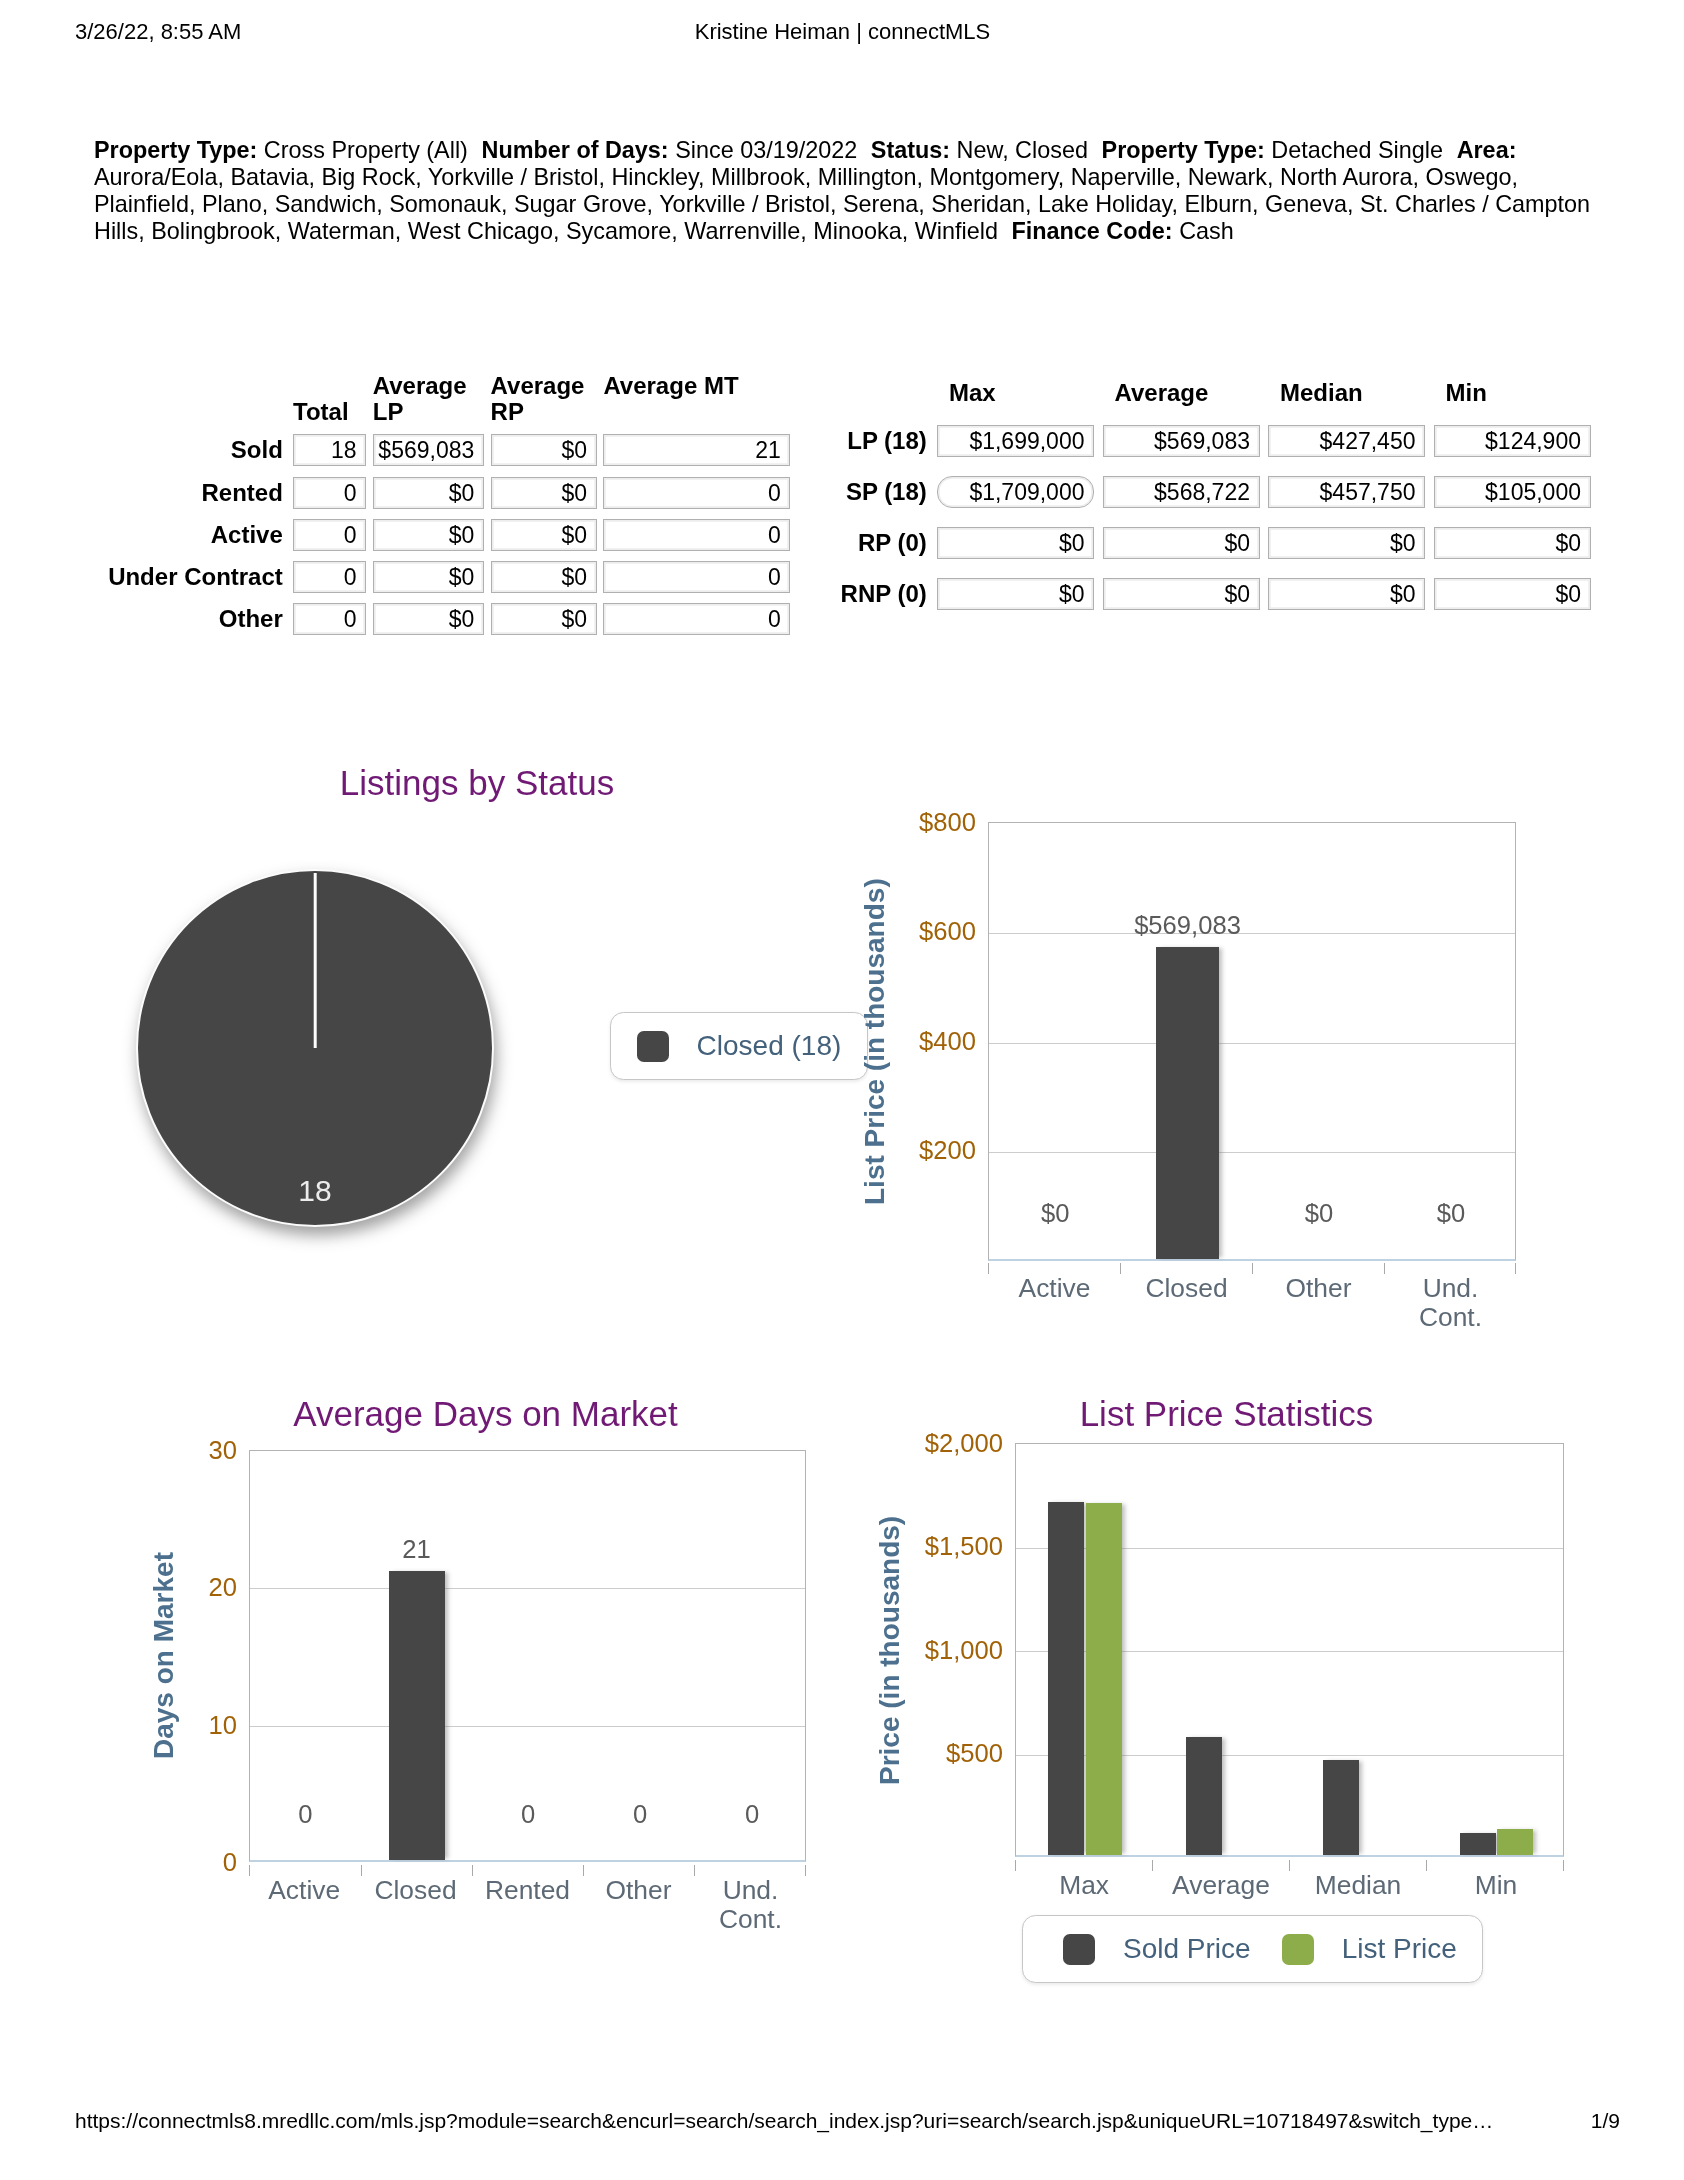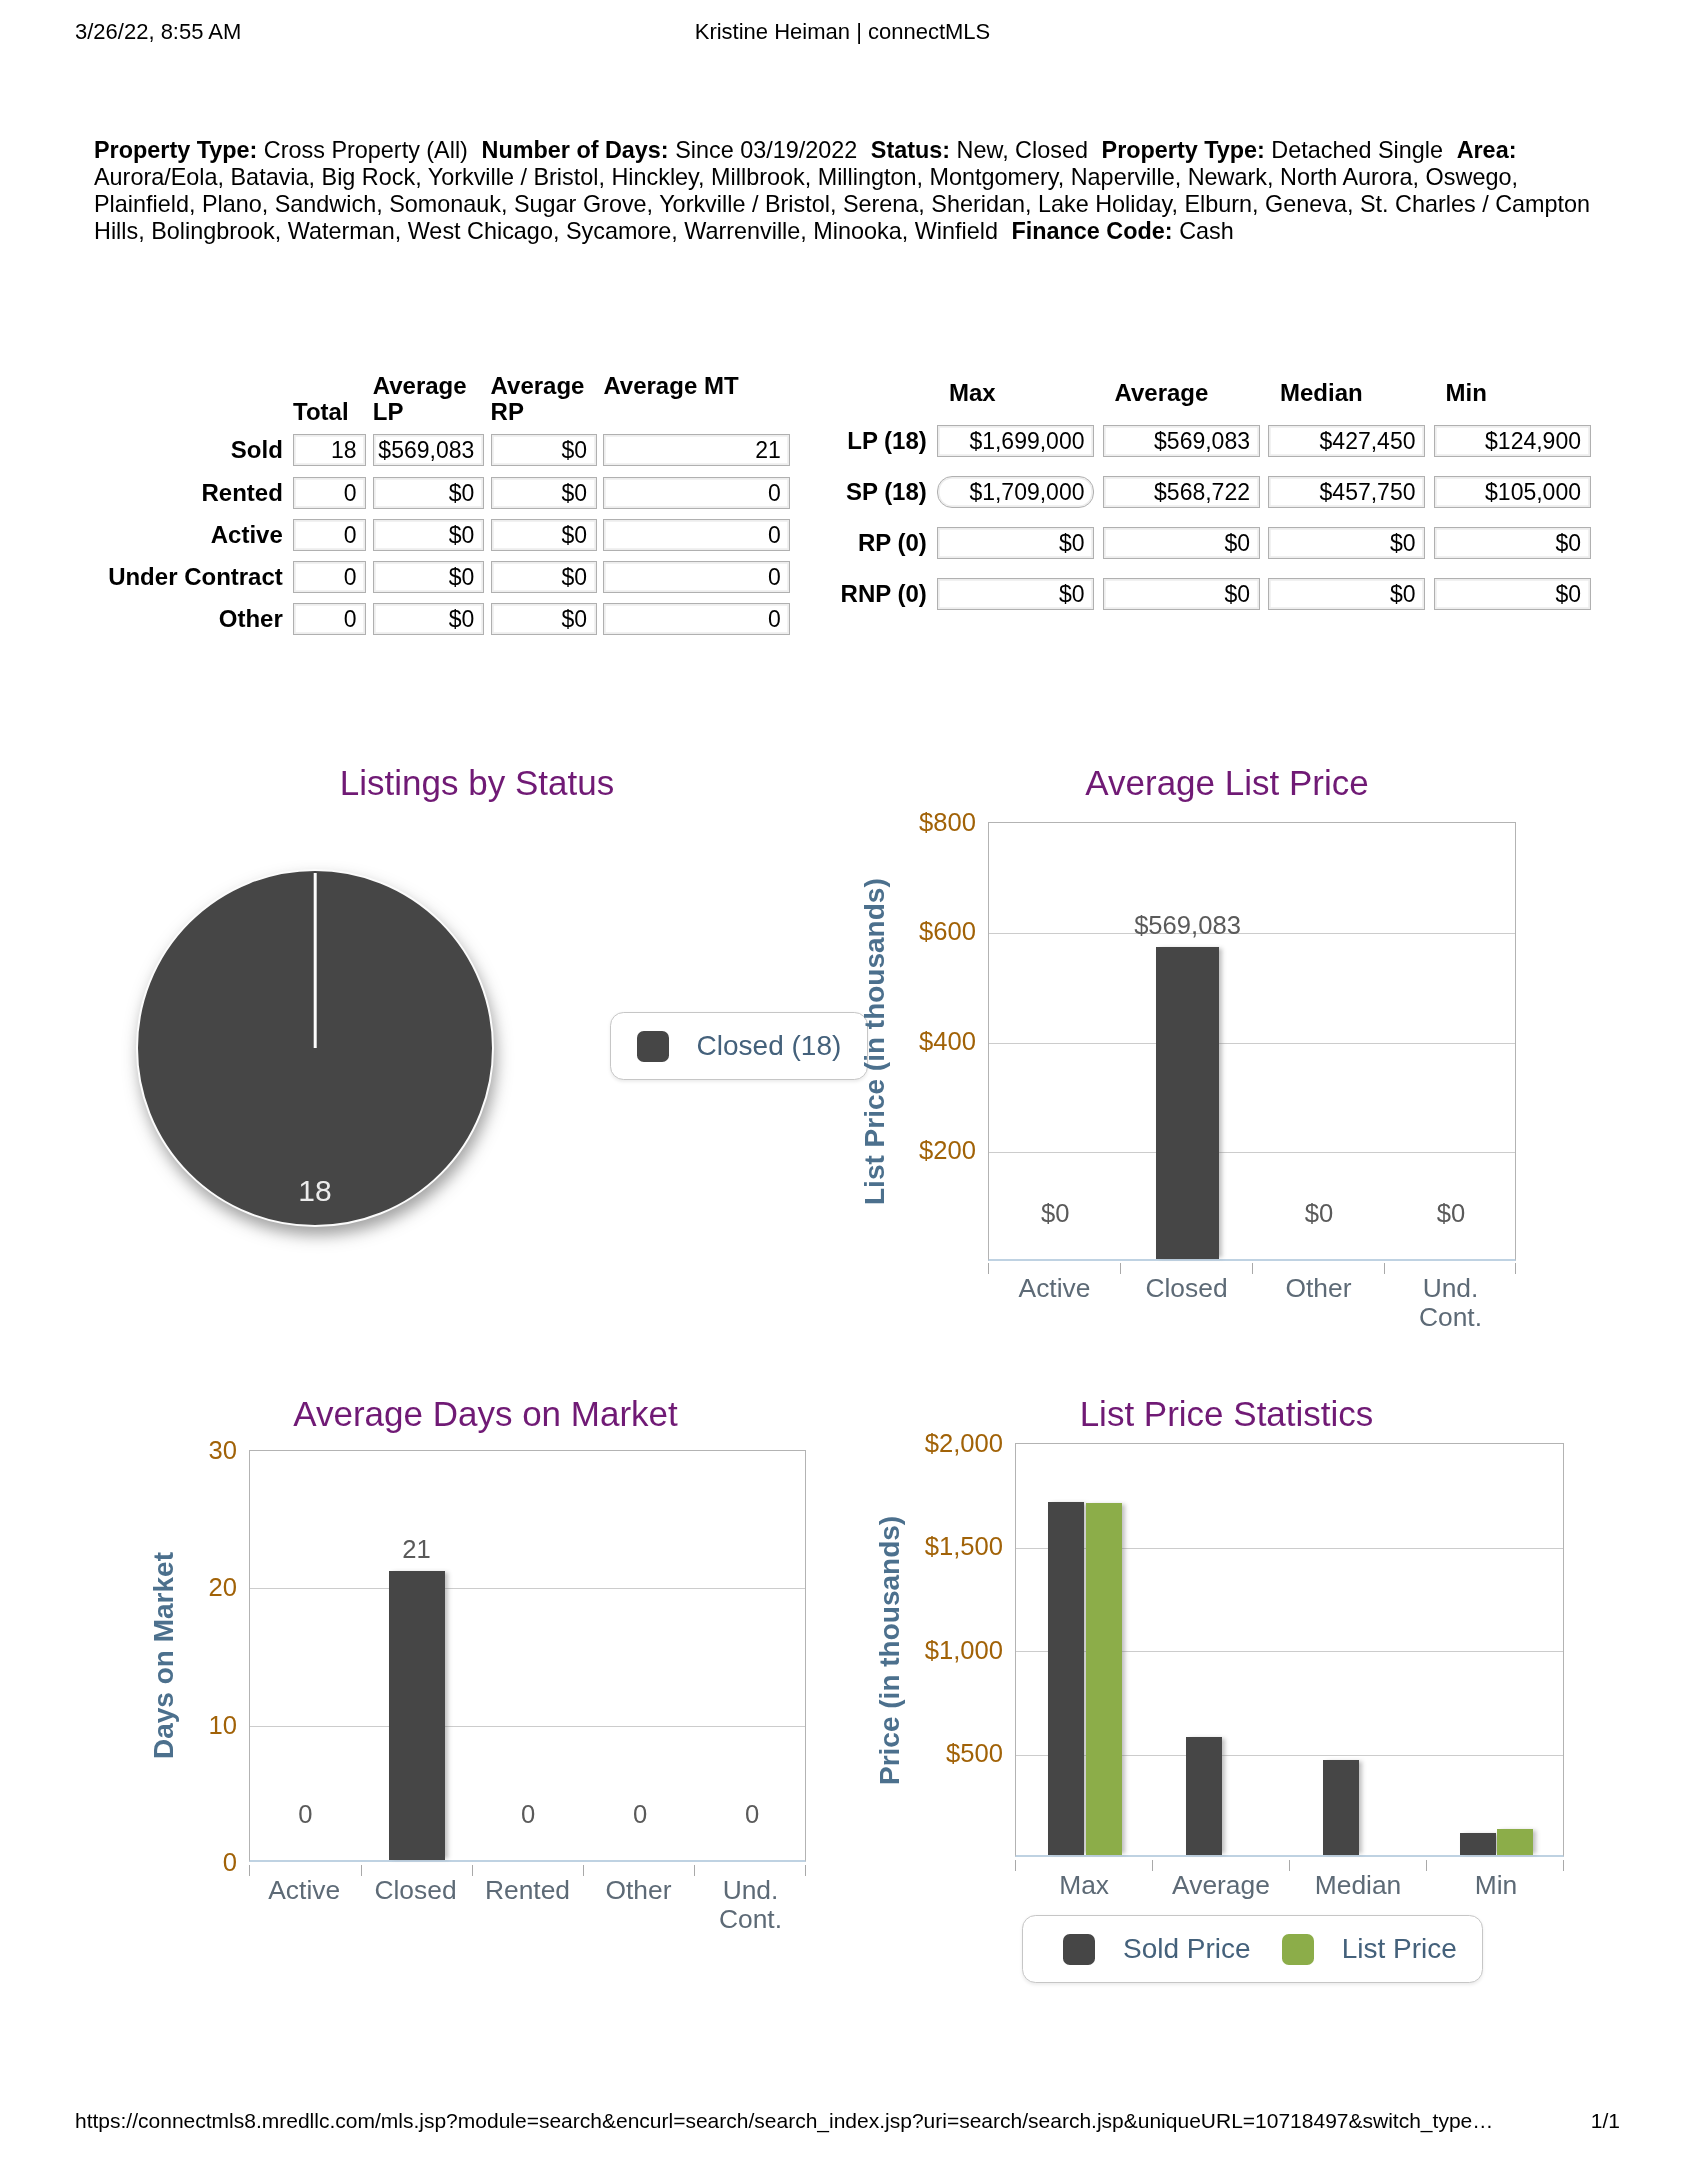--- a/index.html
+++ b/index.html
@@ -180,21 +180,20 @@
       <div class="pie-label">18</div>
     </div>
   </div>
   <div class="legend" id="pieLegend">
     <span class="item">
       <span class="swatch" style="background: rgb(70, 70, 70);"></span>
       <span>Closed (18)</span>
     </span>
   </div>
 
-  <div class="ct" id="alpTitle">Average List Price</div>
   <div class="chart" id="alpChart">
     <div class="ytitle">List Price (in thousands)</div>
     <div class="plotbox">
         <div class="grid" style="top: 110px;"></div>
         <div class="grid" style="top: 220px;"></div>
         <div class="grid" style="top: 329px;"></div>
         <div class="blab" style="width: 102px; left: 15.3px; top: 376px;">$0</div>
         <div class="bar" style="left: 167px; width: 63px; height: 312px; background: rgb(70, 70, 70);"></div>
         <div class="blab" style="width: 187px; left: 105px; top: 88px;">$569,083</div>
         <div class="blab" style="width: 102px; left: 279px; top: 376px;">$0</div>
@@ -278,15 +277,15 @@
       <span class="swatch" style="background: rgb(70, 70, 70);"></span>
       <span>Sold Price</span>
     </span>
     <span class="item">
       <span class="swatch" style="background: rgb(140, 173, 73);"></span>
       <span>List Price</span>
     </span>
   </div>
 
   <div class="furl">https://connectmls8.mredllc.com/mls.jsp?module=search&amp;encurl=search/search_index.jsp?uri=search/search.jsp&amp;uniqueURL=10718497&amp;switch_type…</div>
-  <div class="fpage">1/1</div>
+  <div class="fpage">1/9</div>
 </div>
 
 
 </body></html>

